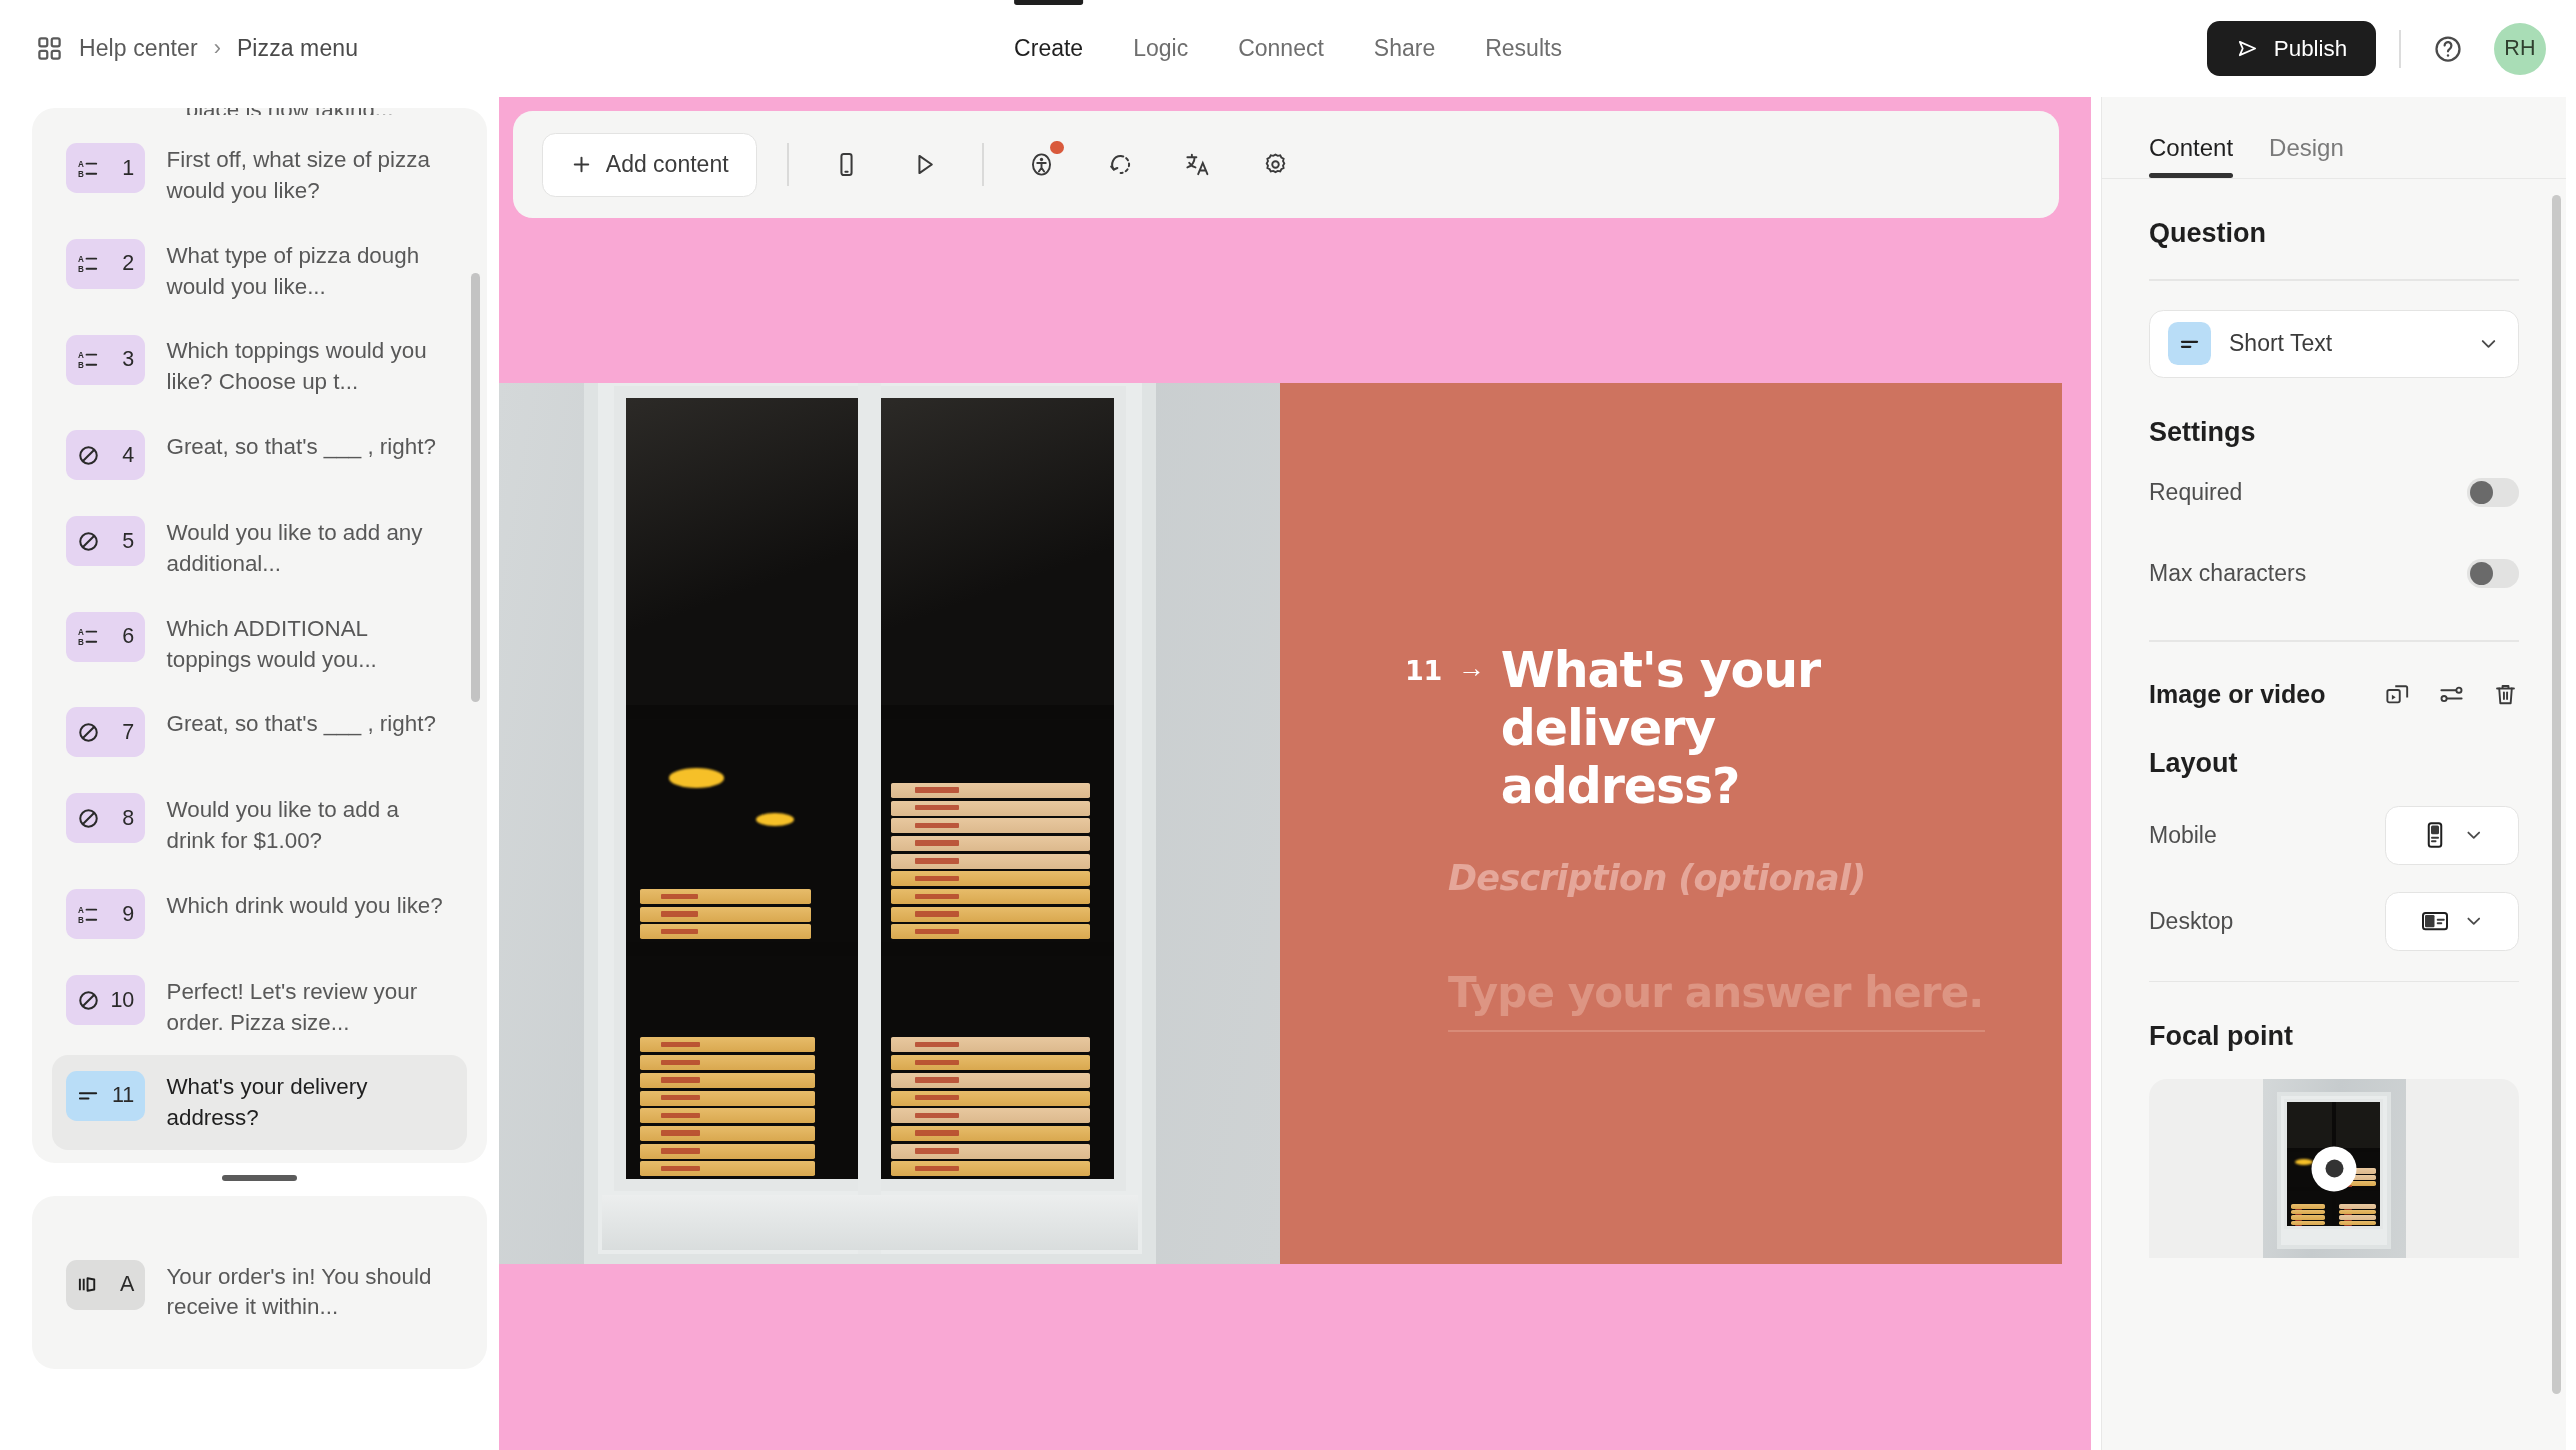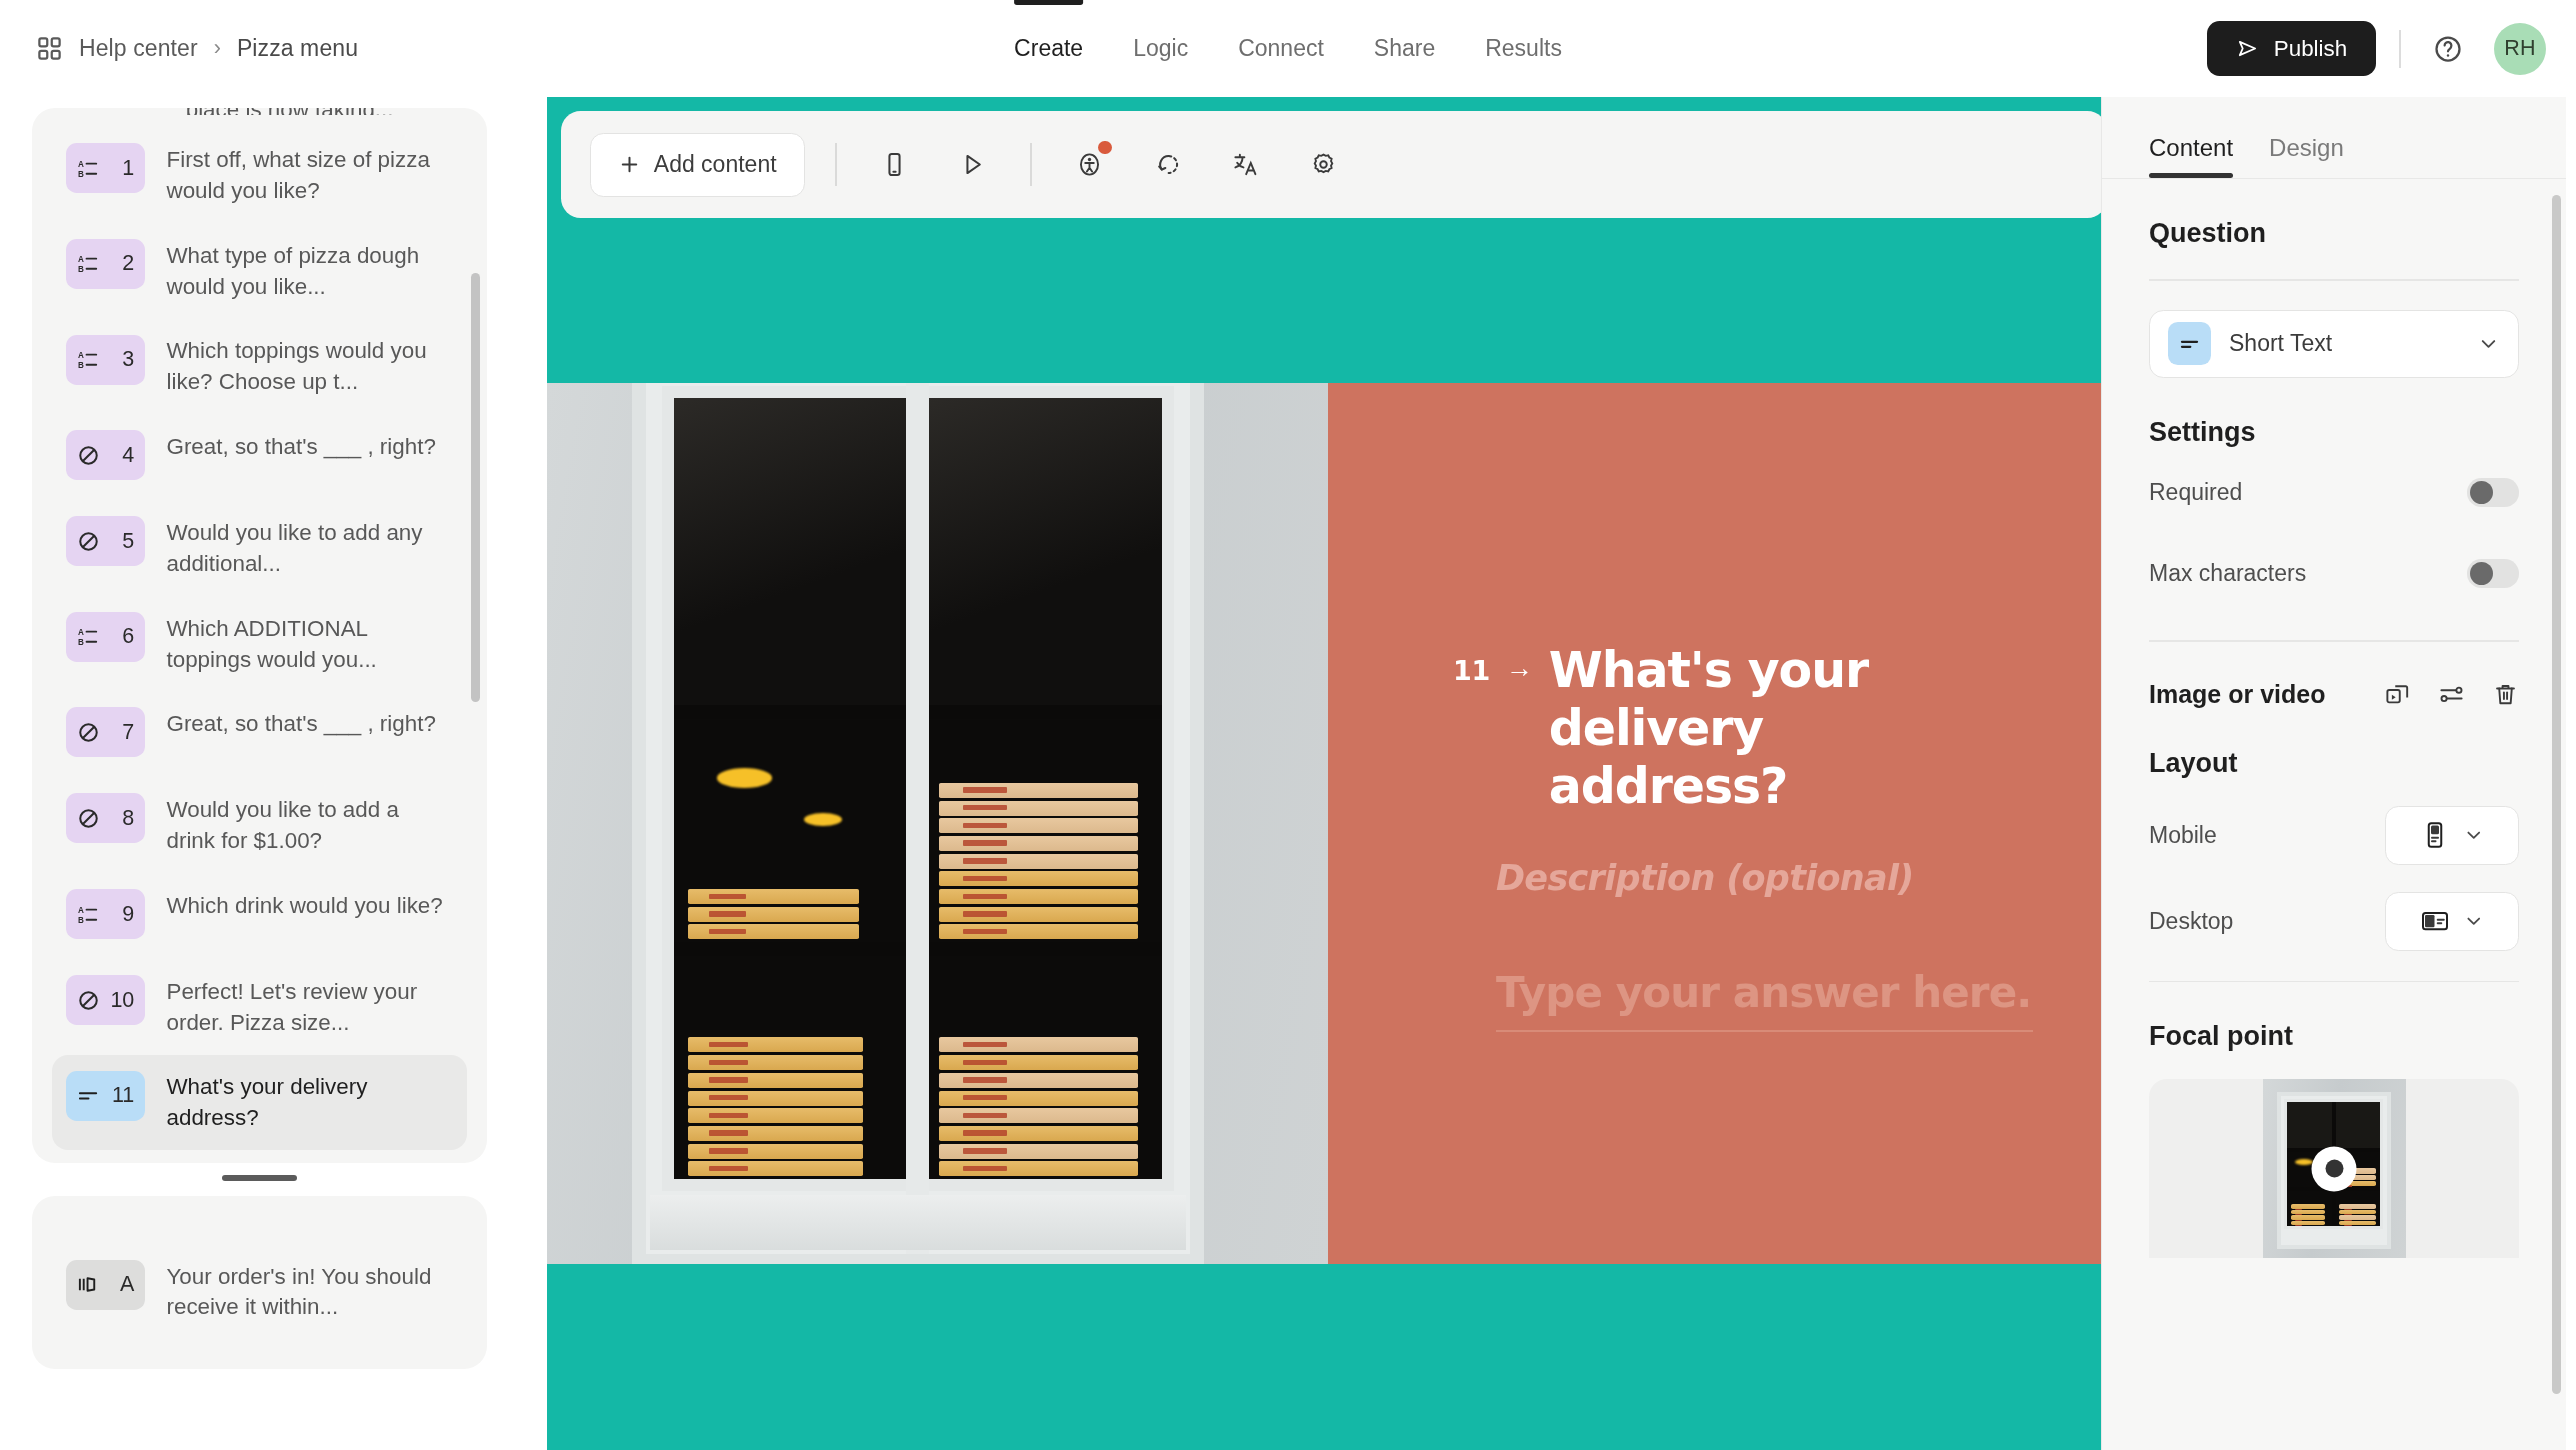--- a/index.html
+++ b/index.html
@@ -126,22 +126,22 @@
     border: 1.8px solid #e4e4e3; display: flex; align-items: center;
     justify-content: center; cursor: pointer;
   }
   .ending-item {
     display: flex; align-items: flex-start; gap: 21.5px;
     padding: 16px 14.3px; border-radius: 16px; cursor: pointer; margin-top: 25px;
   }
 
   
   .canvas {
-    position: absolute; left: 547px; top: 97px; width: 1592px; height: 1354px;
-    background: #14b8a6;
+    position: absolute; left: 499px; top: 97px; width: 1592px; height: 1354px;
+    background: #f9a8d4;
   }
   .toolbar {
     margin: 14.3px 32px 0 14.3px; height: 107px; background: #f5f5f4;
     border-radius: 19.7px; display: flex; align-items: center; padding: 0 29px; gap: 23px;
   }
   .add-content {
     height: 64px; padding: 0 27px; border-radius: 13.4px; background: #ffffff;
     border: 1.8px solid #e3e3e2; display: flex; align-items: center; gap: 12.5px;
     font-size: 23px; color: #3c3c3c; cursor: pointer; font-family: inherit;
   }

